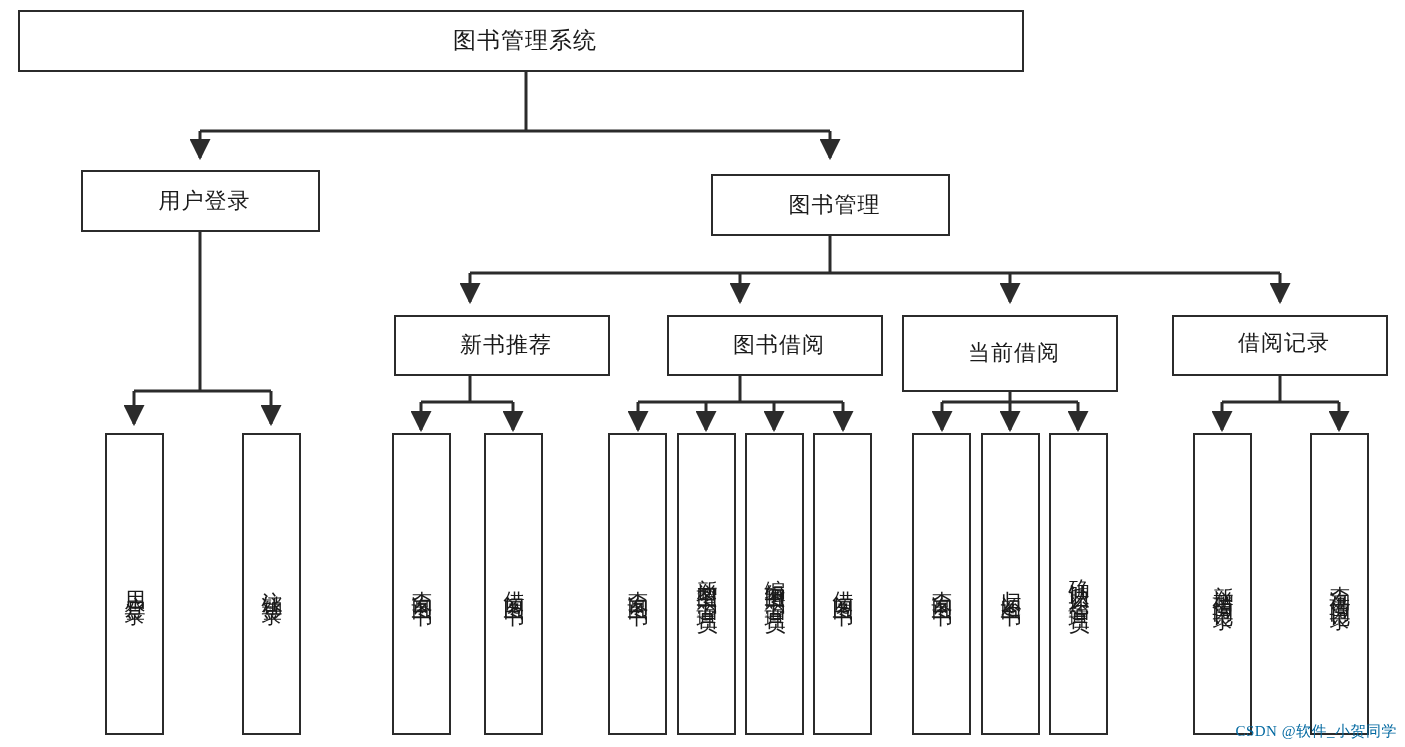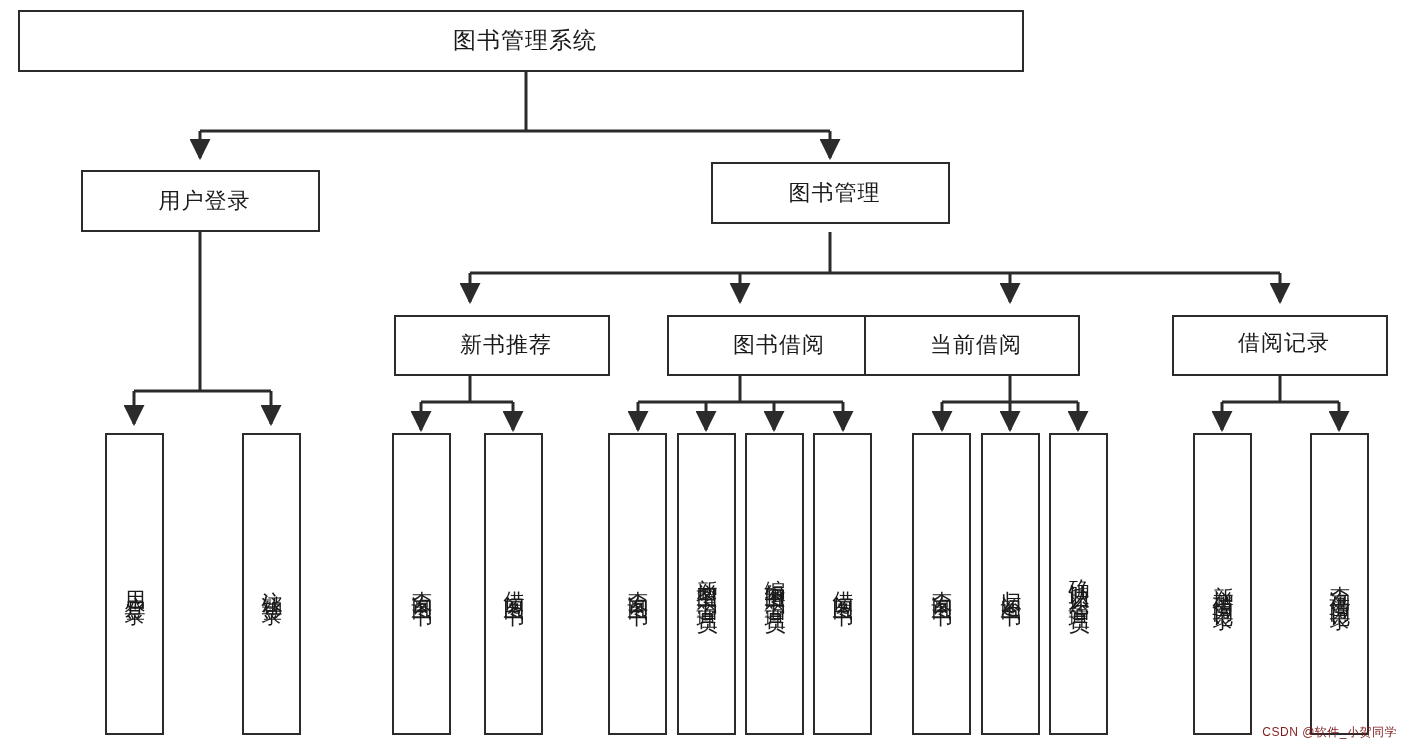--- a/index.html
+++ b/index.html
@@ -54,25 +54,25 @@
     text-orientation: upright;
     letter-spacing: 5px;
     line-height: 1;
     white-space: nowrap;
     display: block;
   }
   .watermark {
     position: absolute;
     right: 8px;
     bottom: 6px;
-    font-size: 12px;
-    color: #7f1d1d;
+    font-size: 15px;
+    color: #0369a1;
     letter-spacing: 0.5px;
     white-space: nowrap;
-    font-family: Liberation Sans, sans-serif;
+    font-family: Liberation Serif, serif;
   }
 </style>
 </head>
 <body>
 
 <div id="canvas">
 
   <svg id="wires" viewBox="0 0 1405 747" xmlns="http://www.w3.org/2000/svg">
     <defs>
       <marker id="arrow" viewBox="0 0 10 10" refX="9" refY="5" markerWidth="7" markerHeight="7" orient="auto-start-reverse">
@@ -124,33 +124,33 @@
   </svg>
 
   <div class="node horiz root" style="left:18px; top:10px; width:1006px; height:62px;">
     <span>图书管理系统</span>
   </div>
 
   <div class="node horiz" style="left:81px; top:170px; width:239px; height:62px;">
     <span>用户登录</span>
   </div>
 
-  <div class="node horiz" style="left:711px; top:162px; width:239px; height:62px;">
+  <div class="node horiz" style="left:711px; top:174px; width:239px; height:62px;">
     <span>图书管理</span>
   </div>
 
   <div class="node horiz" style="left:362px; top:315px; width:216px; height:61px;margin-left:32px;">
     <span>新书推荐</span>
   </div>
 
   <div class="node horiz" style="left:632px; top:315px; width:216px; height:61px;margin-left:35px;">
     <span>图书借阅</span>
   </div>
 
-  <div class="node horiz" style="left:864px; top:315px; width:216px; height:61px;">
+  <div class="node horiz" style="left:902px; top:315px; width:216px; height:77px;">
     <span>当前借阅</span>
   </div>
 
   <div class="node horiz" style="left:1172px; top:315px; width:216px; height:61px;font-family:Liberation Mono, monospace;">
     <span>借阅记录</span>
   </div>
 
   <div class="node leaf" style="left:105px; top:433px; width:59px; height:302px;">
     <span class="vtext">用户登录</span>
   </div>

